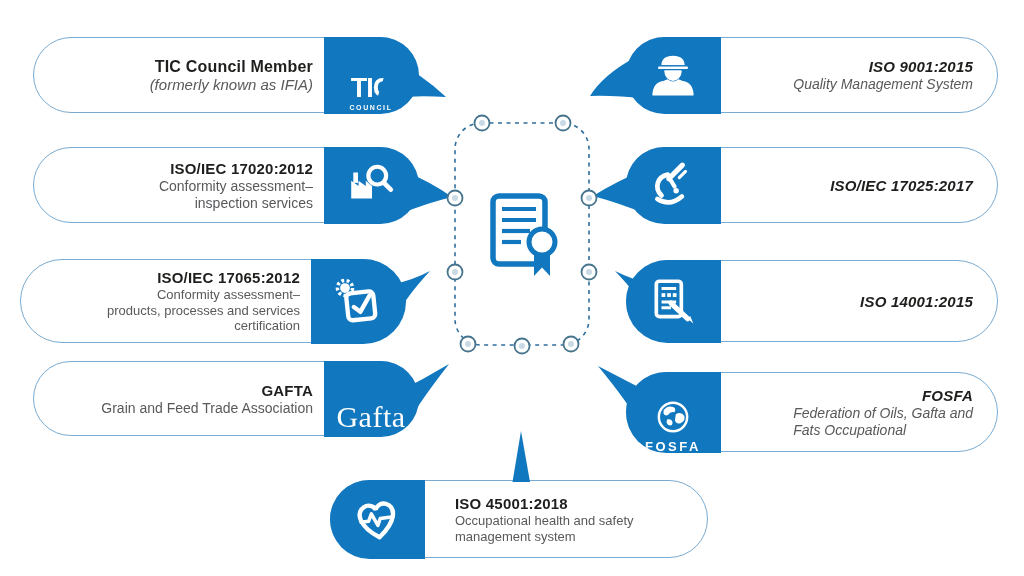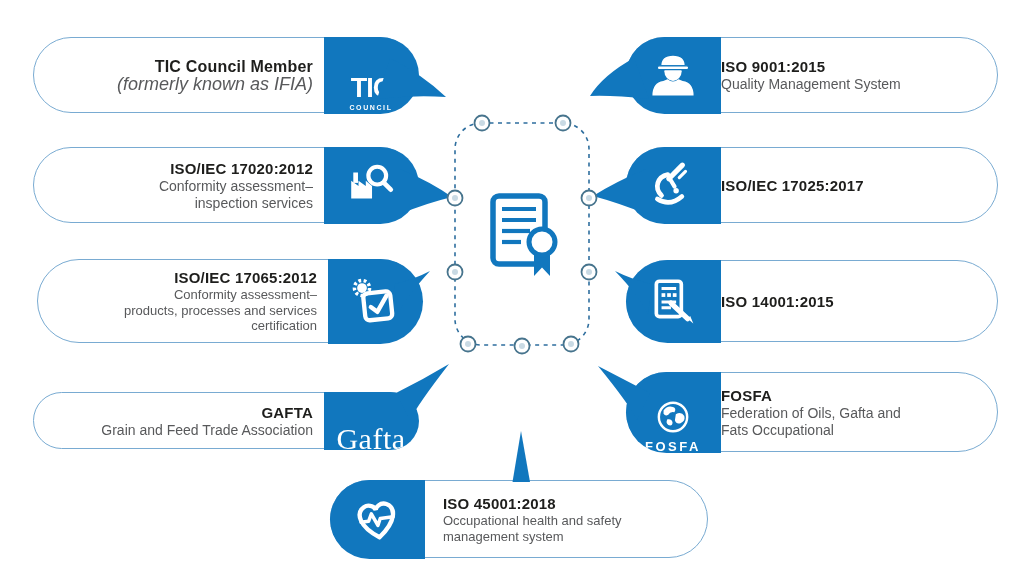--- a/index.html
+++ b/index.html
@@ -7,26 +7,26 @@
          font-family:"Liberation Sans",sans-serif;}
   
   .bubble{position:absolute;border:1.5px solid #79abd2;background:#fff;box-sizing:border-box;z-index:2;}
   .r38{border-radius:40px;}
   .blob{position:absolute;top:-1.5px;bottom:-1.5px;width:95px;background:#1177be;
         display:flex;align-items:center;justify-content:center;overflow:hidden;}
   .blob.right{right:-1.5px;border-radius:0 42px 42px 0;}
   .blob.left{left:-1.5px;border-radius:42px 0 0 42px;}
   .btxt{position:absolute;top:0;bottom:0;display:flex;flex-direction:column;justify-content:center;}
   .btxt.alignR{left:28px;right:104px;align-items:flex-end;text-align:right;}
-  .btxt.alignL{left:94px;right:24px;align-items:flex-start;text-align:left;}
+  .btxt.alignL{left:94px;right:24px;align-items:flex-end;text-align:left;font-style:italic;}
   .title{font-weight:bold;font-size:15px;line-height:19px;color:#1e1e1c;letter-spacing:.2px;}
   .title.big{font-size:16px;}
   .sub{font-size:14px;line-height:17px;color:#58595b;}
   .sub.small{font-size:13px;line-height:15.5px;}
-  .sub.italic{font-style:italic;font-size:18px;}
+  .sub.italic{font-style:italic;font-size:15px;}
   .sub span{display:block;}
   
   .logoStack{color:#fff;text-align:center;line-height:1;margin-top:36px;}
   .ticMain{font-weight:bold;font-size:27px;letter-spacing:-1px;}
   .ticSub{font-weight:bold;font-size:7px;letter-spacing:1.6px;margin-top:2px;}
   .gaftaMain{font-family:"Liberation Serif",serif;font-size:30px;letter-spacing:.5px;}
   .fosfaMain{font-weight:bold;font-size:13px;letter-spacing:2.5px;margin-top:3px;}
   .fosfaSub{font-size:4.5px;letter-spacing:1.6px;margin-top:2px;}
   
   .overlay{position:absolute;left:0;top:0;z-index:3;pointer-events:none;}
@@ -62,42 +62,42 @@
     <div class="blob right">
       <svg width="50" height="50" viewBox="0 0 48 48">
         <rect x="7" y="12" width="4.5" height="10" fill="#fff"></rect>
         <path d="M5,37 V20 L12,25 V20 L19,25 V20 L25,25 V37 Z" fill="#fff"></path>
         <circle cx="30" cy="15" r="8.5" fill="none" stroke="#fff" stroke-width="4"></circle>
         <line x1="36.5" y1="22" x2="43" y2="28.5" stroke="#fff" stroke-width="4.5" stroke-linecap="round"></line>
       </svg>
     </div>
   </div>
 
-  <div class="bubble" style="left:37px;top:259px;width:385px;height:84px;border-radius:44px;">
+  <div class="bubble" style="left:20px;top:259px;width:385px;height:84px;border-radius:44px;">
     <div class="btxt alignR">
       <div class="title">ISO/IEC 17065:2012</div>
       <div class="sub small">
         <span>Conformity assessment–</span>
         <span>products, processes and services</span>
         <span>certification</span>
       </div>
     </div>
     <div class="blob right" style="border-radius:0 46px 46px 0;">
       <svg width="52" height="52" viewBox="0 0 48 48">
         <g transform="rotate(-6 26 28)">
           <rect x="14" y="16" width="25" height="25" rx="4" fill="none" stroke="#fff" stroke-width="4"></rect>
           <polyline points="20,29 25.5,34 35.5,20" fill="none" stroke="#fff" stroke-width="4" stroke-linecap="round" stroke-linejoin="round"></polyline>
         </g>
         <circle cx="12" cy="12" r="7" fill="none" stroke="#fff" stroke-width="3.2" stroke-dasharray="2.6 2.3"></circle>
         <circle cx="12" cy="12" r="4.5" fill="#fff"></circle>
       </svg>
     </div>
   </div>
 
-  <div class="bubble r38" style="left:33px;top:392px;width:385px;height:57px;">
+  <div class="bubble r38" style="left:33px;top:361px;width:385px;height:75px;">
     <div class="btxt alignR">
       <div class="title">GAFTA</div>
       <div class="sub">
           <span>Grain and Feed Trade Association</span>
         </div>
     </div>
     <div class="blob right">
       <div class="logoStack">
         <div class="gaftaMain">Gafta</div>
       </div>
@@ -172,21 +172,21 @@
           <path d="M21,15 Q27,12 30,17 Q31.5,22 26,24.5 Q21.5,26 20,21.5 Z" fill="#fff"></path>
           <path d="M12,20.5 Q16.5,19.5 17.5,23.5 Q17.5,28 13,26.5 Q10,24.5 12,20.5 Z" fill="#fff"></path>
         </svg>
         <div class="fosfaMain">FOSFA</div>
         <div class="fosfaSub">INTERNATIONAL</div>
       </div>
     </div>
   </div>
 
   <div class="bubble r38" style="left:330px;top:480px;width:378px;height:78px;">
-    <div class="btxt" style="left:112px;right:24px;align-items:flex-start;text-align:left;">
+    <div class="btxt" style="left:124px;right:24px;align-items:flex-start;text-align:left;">
       <div class="title">ISO 45001:2018</div>
       <div class="sub small">
         <span>Occupational health and safety</span>
         <span>management system</span>
       </div>
     </div>
     <div class="blob left">
       <svg width="52" height="52" viewBox="0 0 48 48">
         <g transform="rotate(-8 24 24)">
           <path d="M24,41 C7,29 5,16 13.5,11.5 C19,8.7 24,13.5 24,16 C24,13.5 29,8.7 34.5,11.5 C43,16 41,29 24,41 Z" fill="none" stroke="#fff" stroke-width="4"></path>

